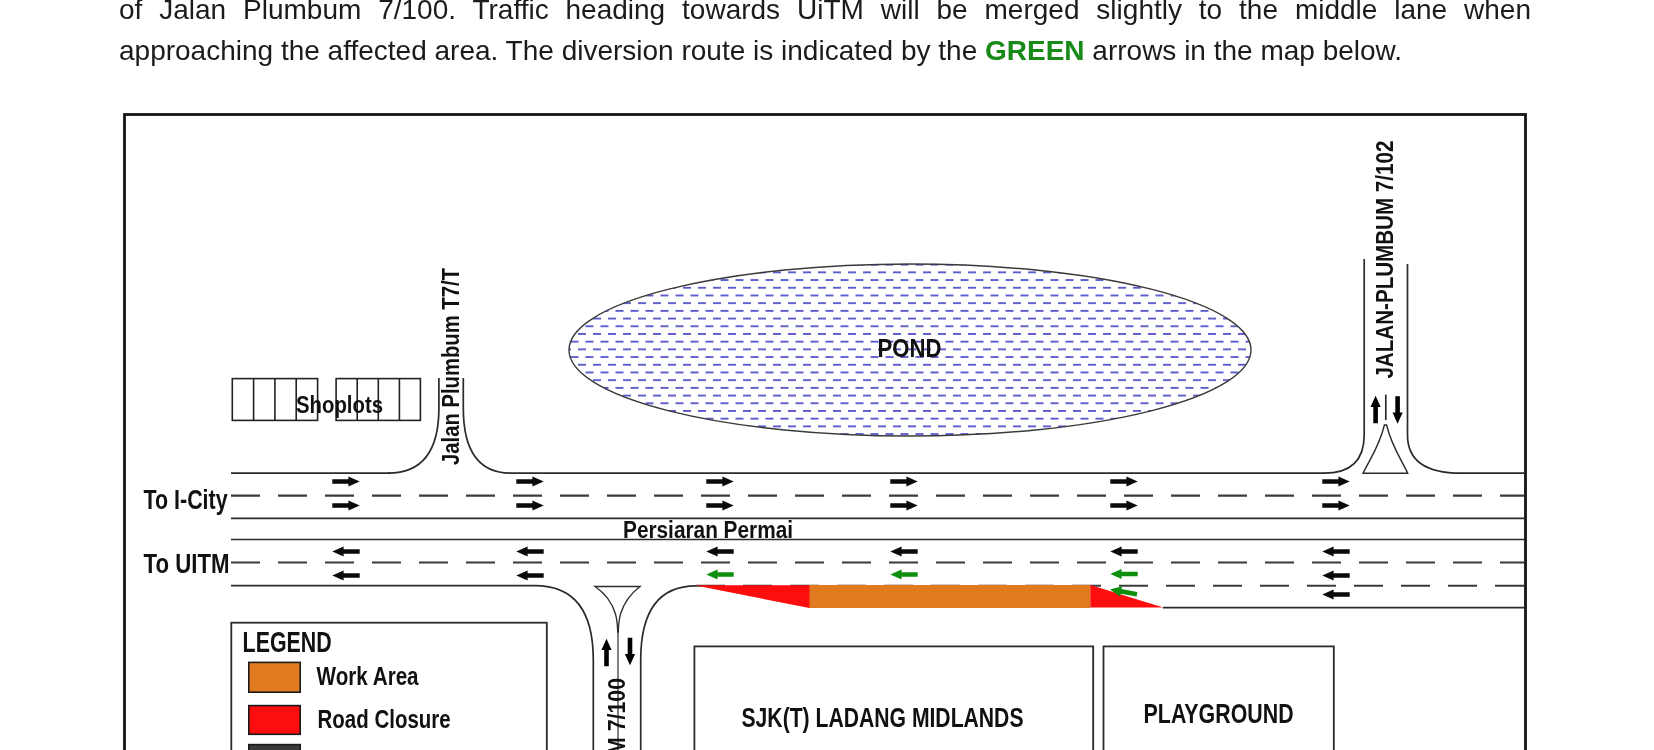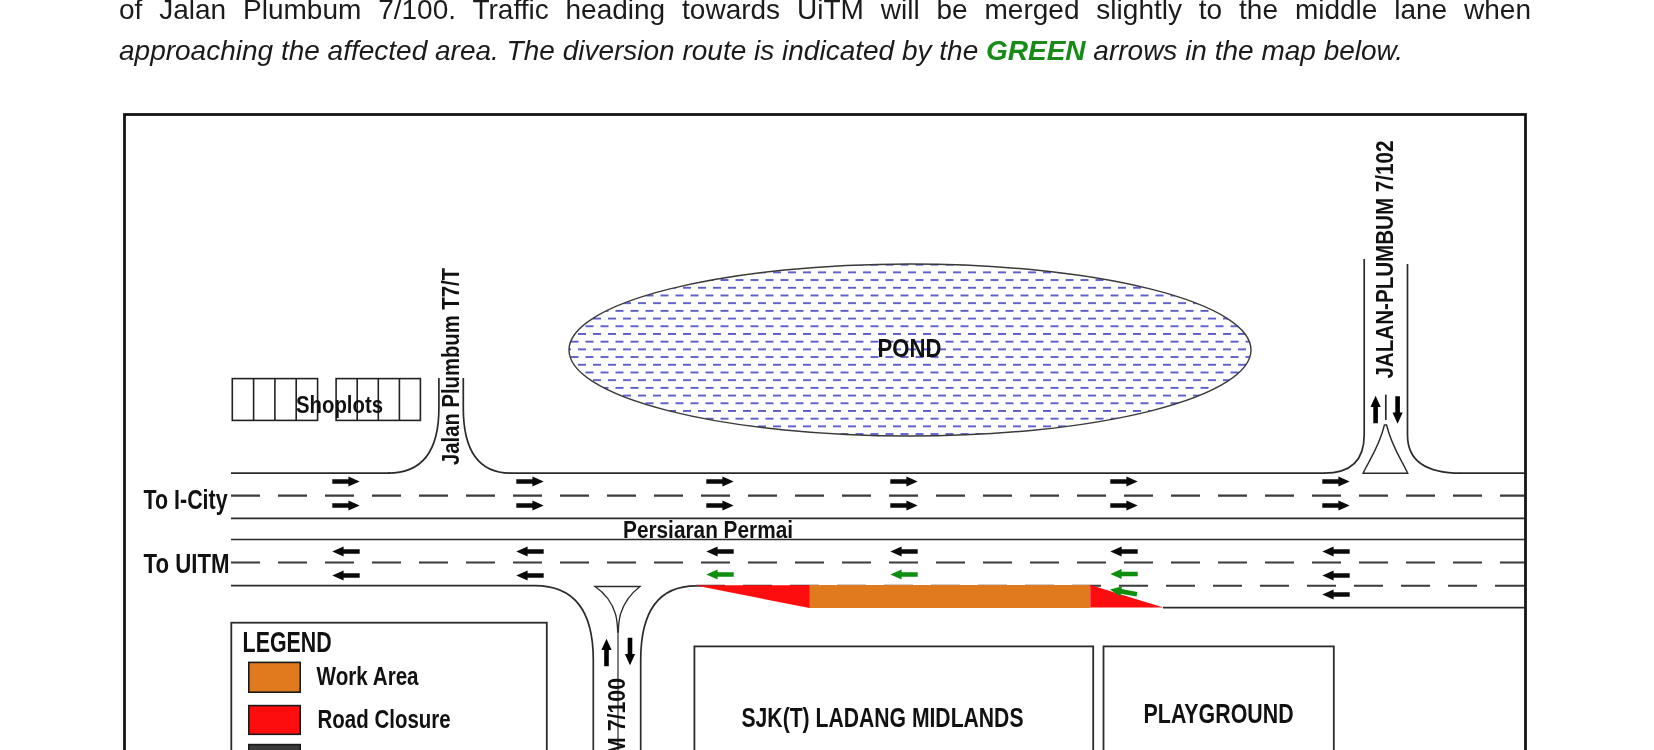--- a/index.html
+++ b/index.html
@@ -6,21 +6,21 @@
 body{width:1654px;height:750px;position:relative;overflow:hidden;font-family:"Liberation Sans",sans-serif;}
 .line{position:absolute;color:#1b1b1b;font-size:28px;white-space:nowrap;}
 svg{position:absolute;left:0;top:0;}
 svg text{font-family:"Liberation Sans",sans-serif;fill:#111;}
 </style>
 </head>
 <body>
 
 <div class="line" style="left:119px;top:-6px;width:1412px;text-align:justify;text-align-last:justify;white-space:normal;height:34px;overflow:hidden;">of&nbsp;Jalan&nbsp;Plumbum&nbsp;7/100. Traffic heading towards UiTM will be merged slightly to the middle lane when</div>
 
-<div class="line" style="left:119px;top:34.5px;font-style:italic;">approaching the affected area. The diversion route is indicated by the <b style="color:#178a17;">GREEN</b> arrows in the map below.</div>
+<div class="line" style="left:119px;top:34.5px;">approaching the affected area. The diversion route is indicated by the <b style="color:#178a17;">GREEN</b> arrows in the map below.</div>
 
 <svg width="1654" height="750" viewBox="0 0 1654 750">
 <defs>
 <pattern id="pp" width="15" height="15.4" patternUnits="userSpaceOnUse">
 <rect width="15" height="15.4" fill="#ffffff"></rect>
 <rect x="0.5" y="2" width="8" height="1.7" fill="#4a4ac8"></rect>
 <rect x="-7" y="9.7" width="8" height="1.7" fill="#4a4ac8"></rect>
 <rect x="8" y="9.7" width="8" height="1.7" fill="#4a4ac8"></rect>
 </pattern>
 <polygon id="arwL" points="-13.7,0 -2.4,-5.1 -2.4,-2.3 13.7,-2.3 13.7,2.3 -2.4,2.3 -2.4,5.1"></polygon>

